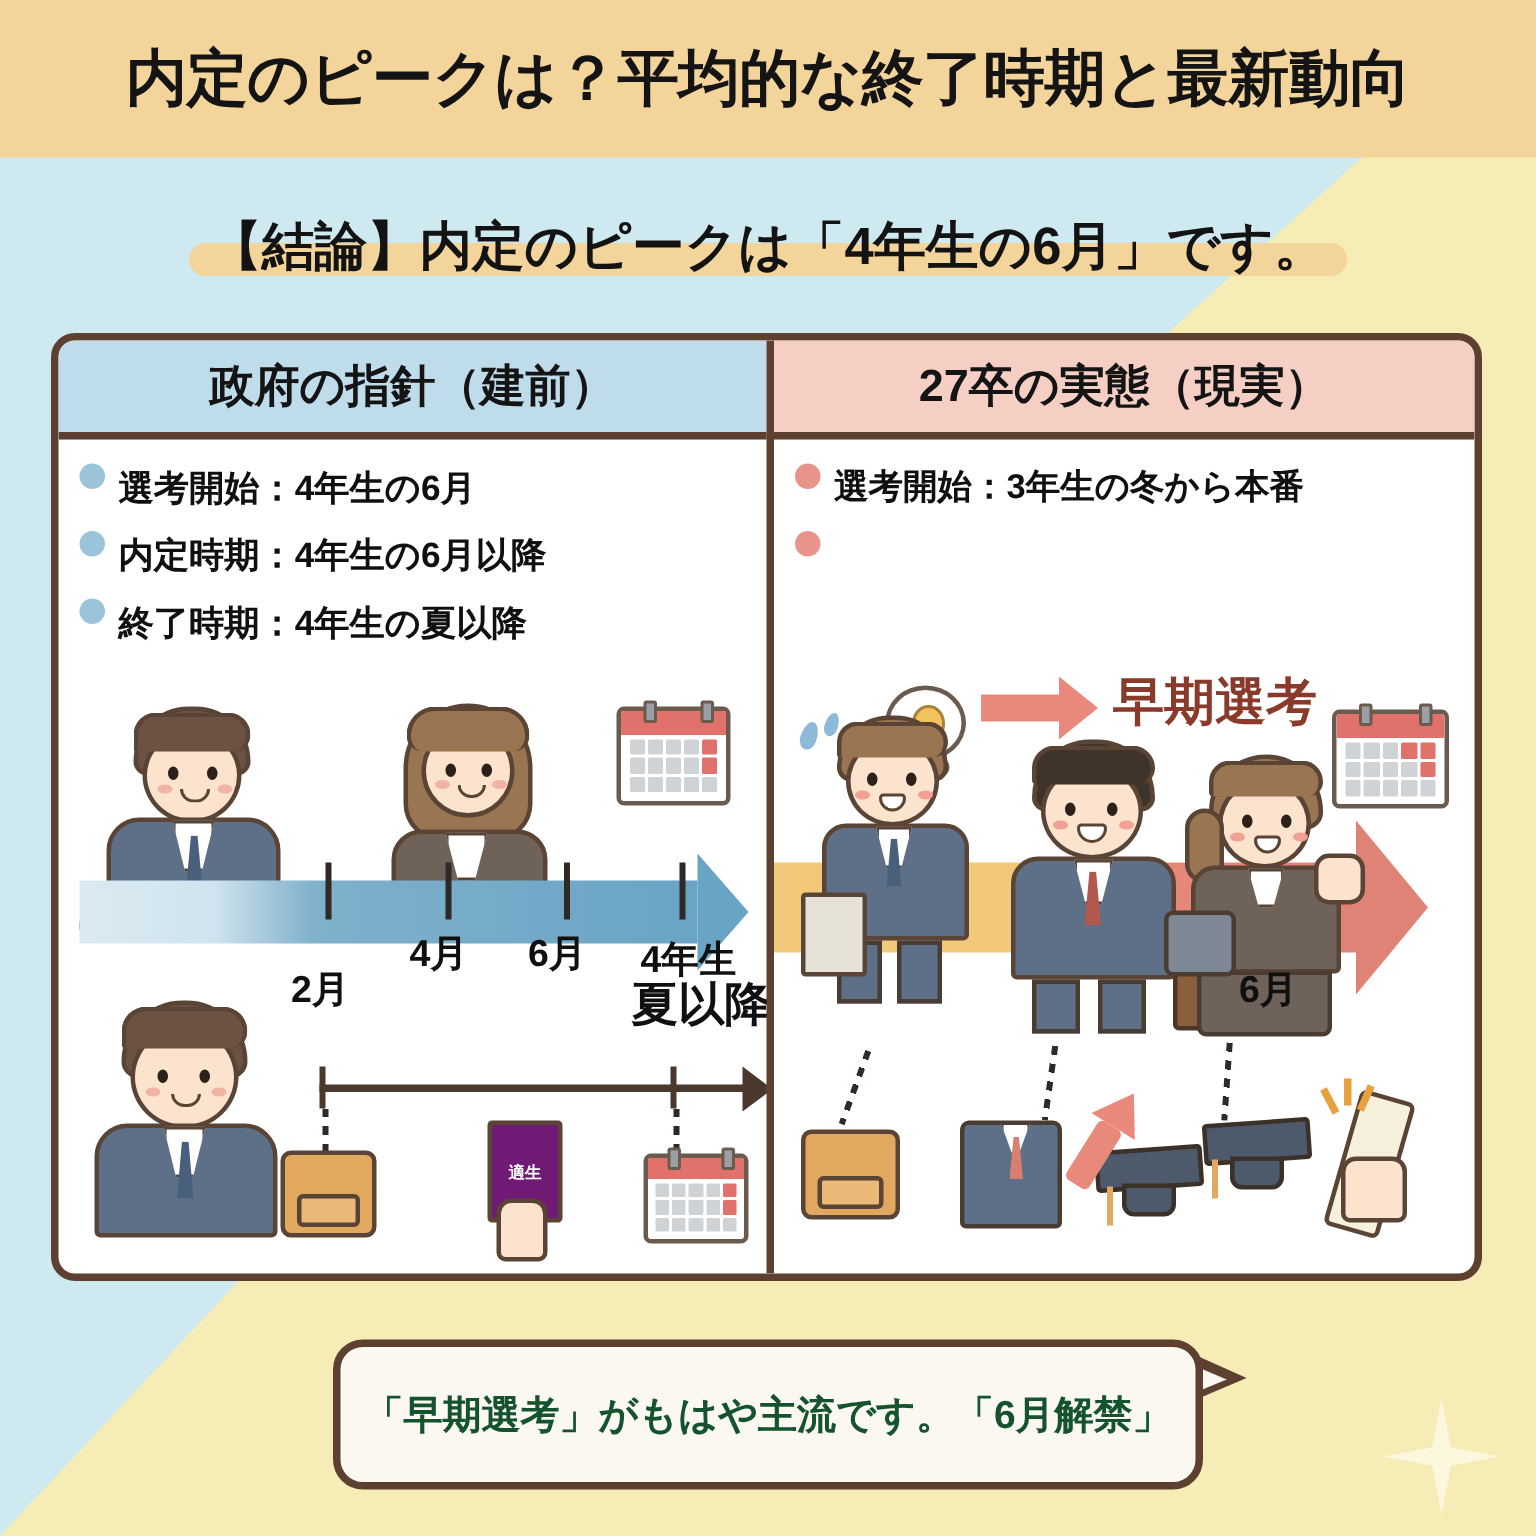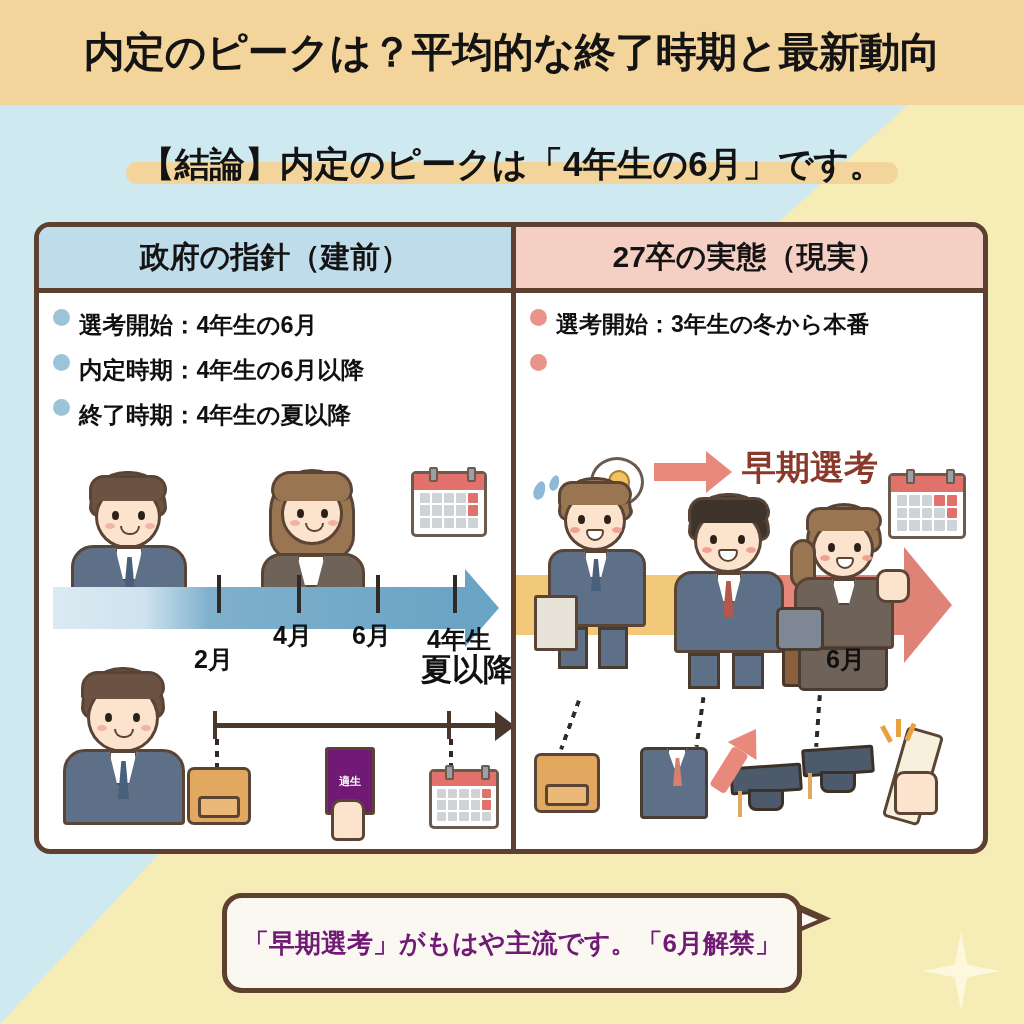--- a/index.html
+++ b/index.html
@@ -93,21 +93,21 @@
   .tick{position:absolute;background:#2f2a25;width:4px;}
   .tick-d{position:absolute;width:4px;background:
     repeating-linear-gradient(to bottom,#2f2a25 0 6px,transparent 6px 12px);}
   .sweat{position:absolute;background:#8fb9d8;border-radius:50% 50% 50% 50%/60% 60% 40% 40%;
     transform:rotate(18deg);}
 
   
   .bubble{position:absolute;left:222px;top:893px;width:580px;height:100px;
     background:#fbf8f2;border:5px solid #5e4030;border-radius:20px;box-sizing:border-box;
     display:flex;flex-direction:column;align-items:center;justify-content:center;gap:3px;}
-  .bubble-line{font-size:26px;font-weight:bold;color:#701a75;white-space:nowrap;}
+  .bubble-line{font-size:26px;font-weight:bold;color:#14532d;white-space:nowrap;}
   .bubble-tail{position:absolute;left:790px;top:905px;width:0;height:0;
     border-left:40px solid #5e4030;border-top:10px solid transparent;border-bottom:26px solid transparent;
     transform:rotate(10deg);}
   .bubble-tail-in{position:absolute;left:787px;top:910px;width:0;height:0;
     border-left:30px solid #fbf8f2;border-top:7px solid transparent;border-bottom:19px solid transparent;
     transform:rotate(10deg);}
 </style>
 </head>
 <body>
 

